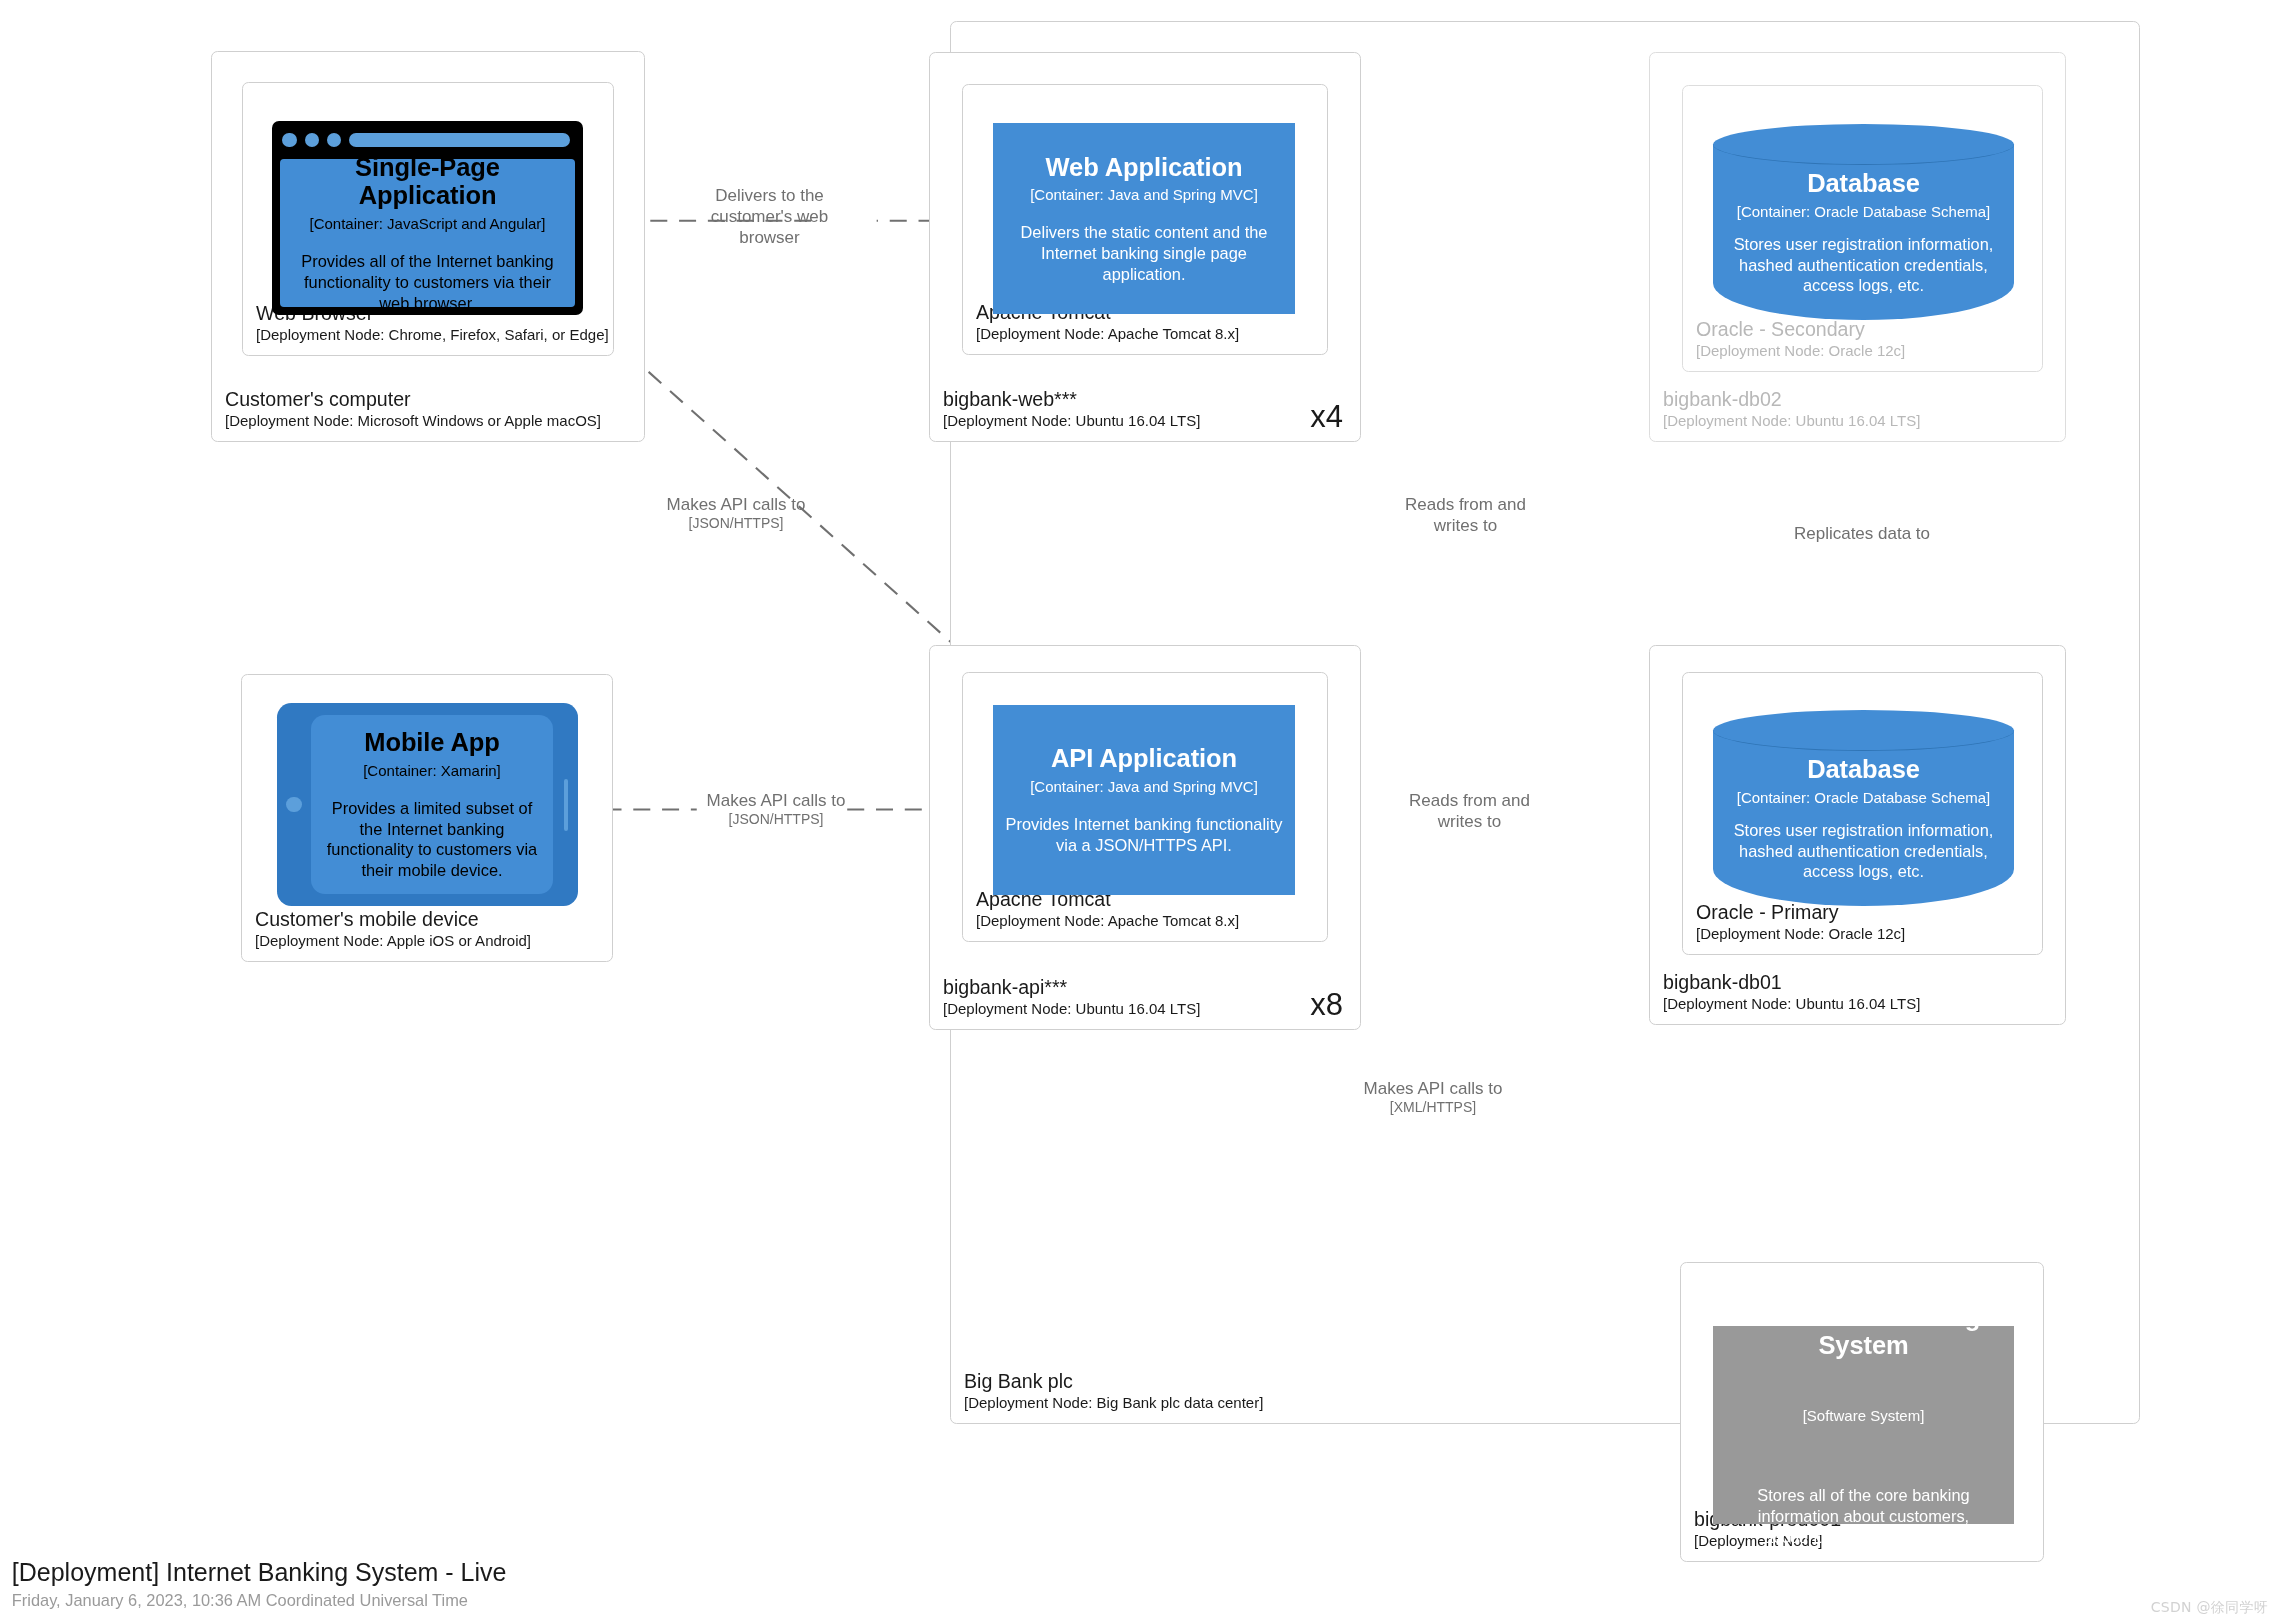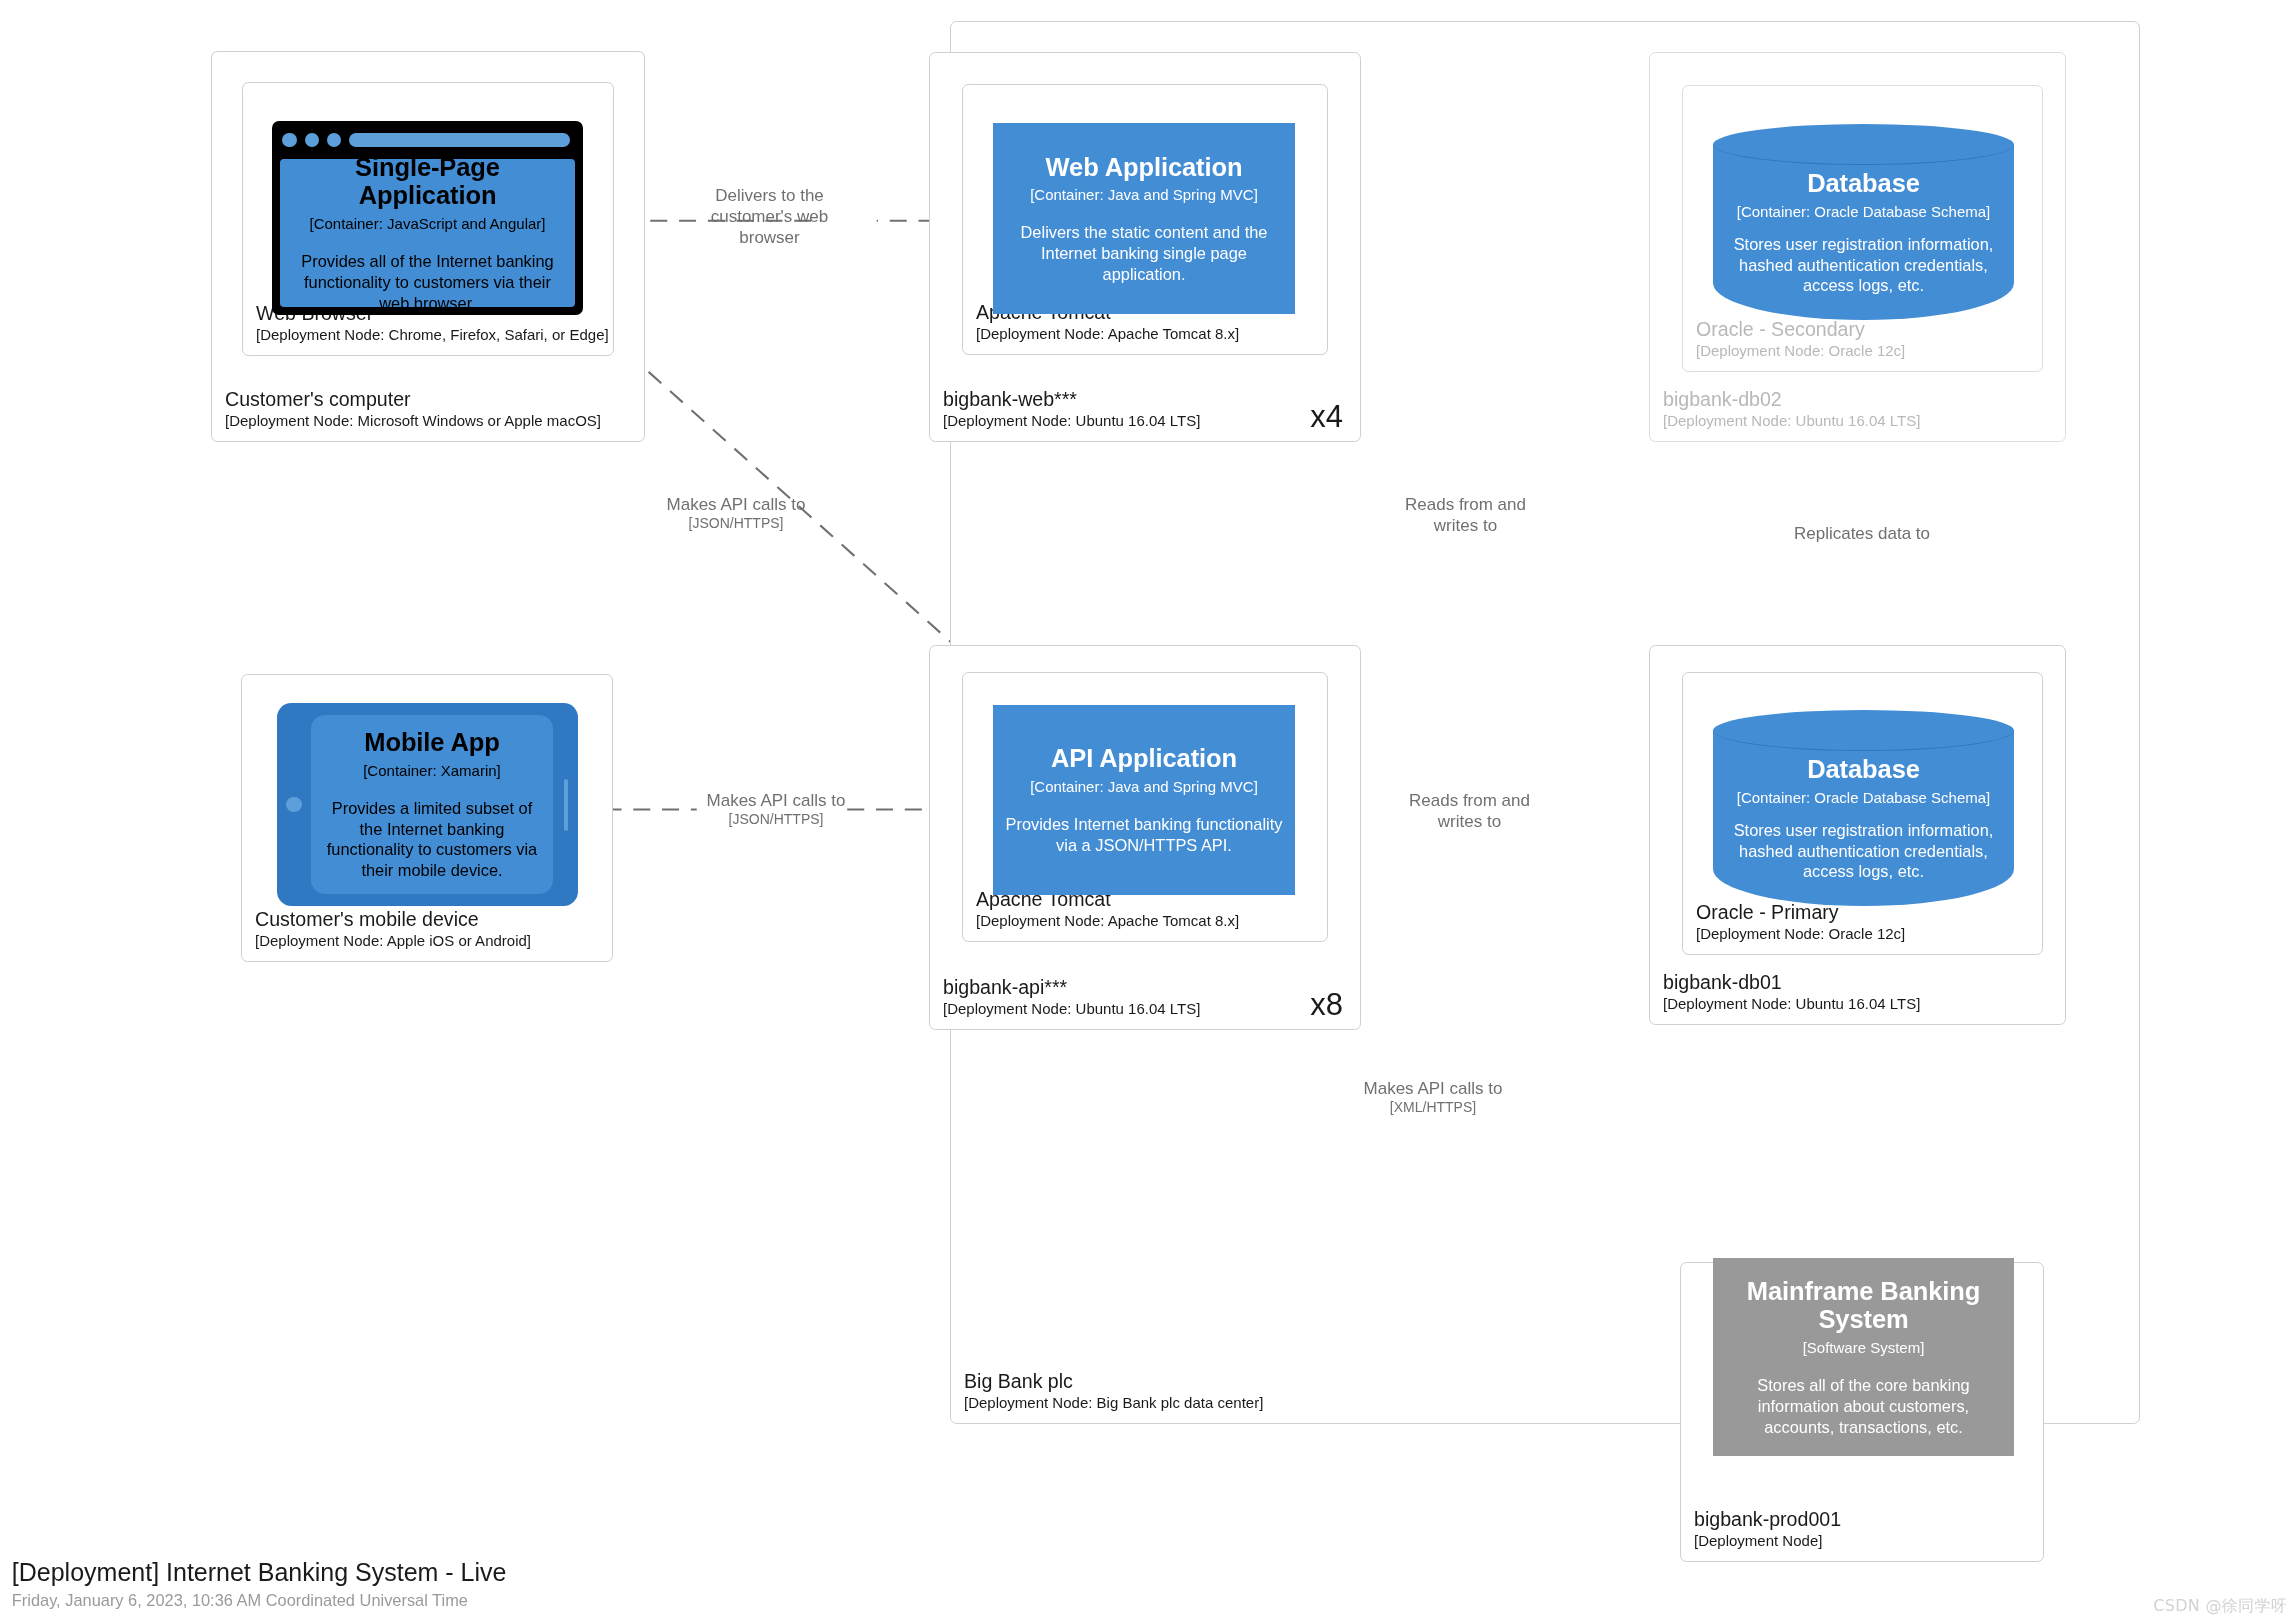--- a/index.html
+++ b/index.html
@@ -107,22 +107,22 @@
   }
   .rel .rl{font-size:17px;display:block;}
   .rel .rt{font-size:14px;display:block;}
 
   
   .diagram-title{position:absolute;left:11.8px;bottom:12px;}
   .diagram-title .t1{font-size:25px;color:#1a1a1a;line-height:1.2;}
   .diagram-title .t2{font-size:16.4px;color:#9a9a9a;line-height:1.3;margin-top:2.6px;}
 
   .watermark{
-    position:absolute;right:8px;bottom:6.5px;
-    font-size:16px;color:#d2d2d2;letter-spacing:0.3px;
+    position:absolute;right:27px;bottom:6.5px;
+    font-size:14px;color:#d2d2d2;letter-spacing:0.3px;
     font-family:"DejaVu Sans", sans-serif;
   }
 </style>
 </head>
 <body>
 
 <div class="canvas">
 
   <svg class="wires" viewBox="0 0 3508 2480">
     <defs>
@@ -299,21 +299,21 @@
     </div>
   </div>
 
   <div class="dnode" style="left:1680px;top:1262px;width:364px;height:300px;">
     <div class="dn-label">
       <div class="dn-name">bigbank-prod001</div>
       <div class="dn-meta">[Deployment Node]</div>
     </div>
   </div>
 
-  <div class="cbox grey" style="left:1713px;top:1258px;width:301px;height:198px;">
+  <div class="cbox grey" style="left:1713px;top:1326px;width:301px;height:198px;gap:42px;">
     <div class="c-title">Mainframe Banking System</div>
     <div class="c-tech">[Software System]</div>
     <div class="c-desc">Stores all of the core banking information about customers, accounts, transactions, etc.</div>
   </div>
 
   <div class="rel" style="left:694px;top:185px;width:151px;">
     <span class="rl">Delivers to the customer's web browser</span>
   </div>
 
   <div class="rel" style="left:654px;top:494px;width:164px;">

